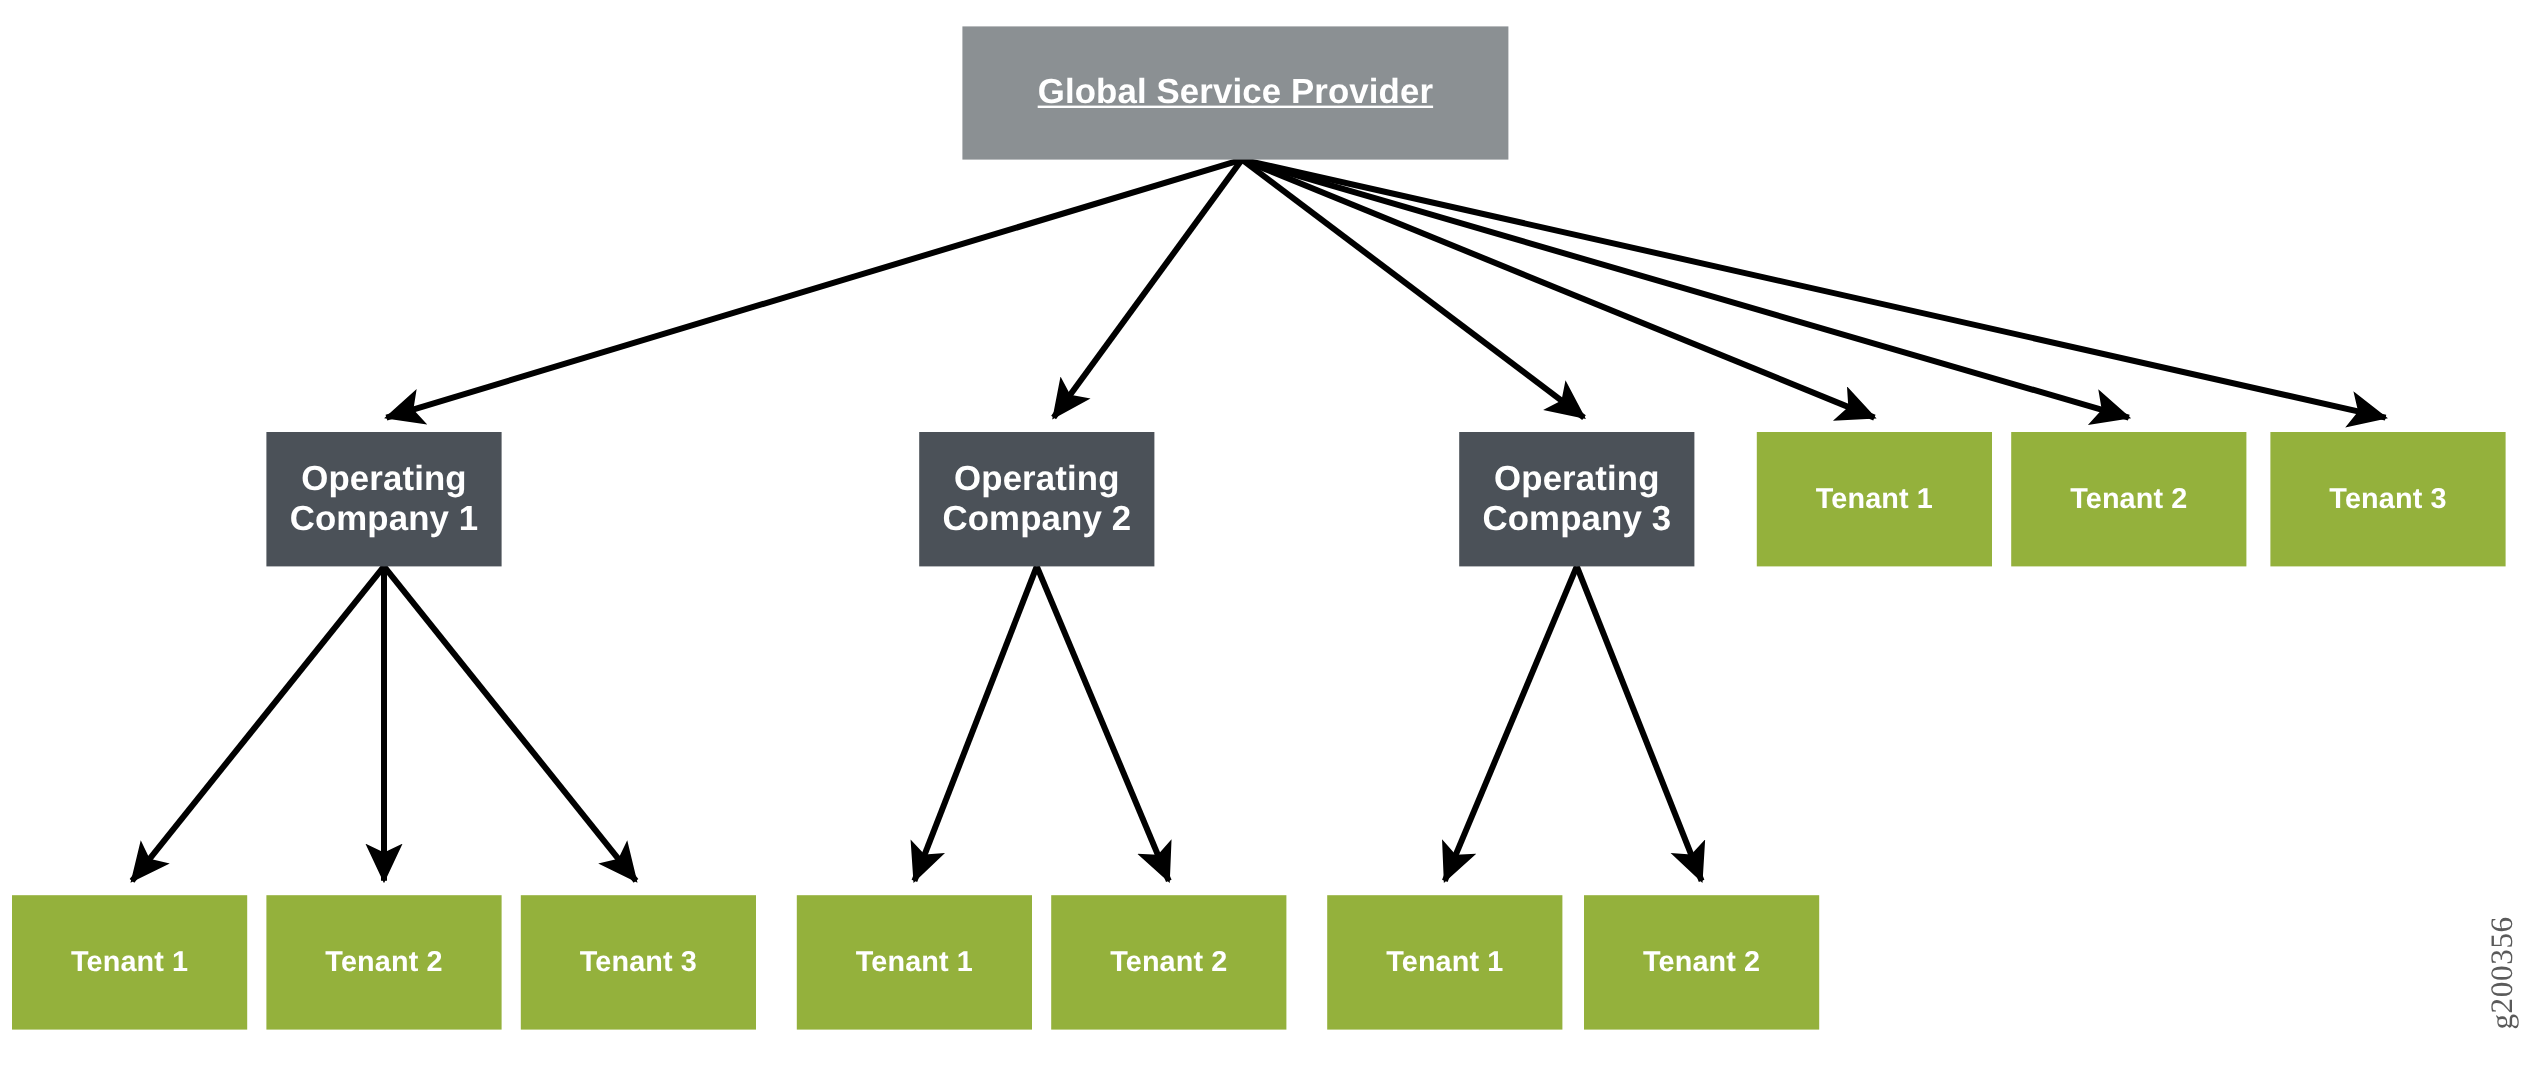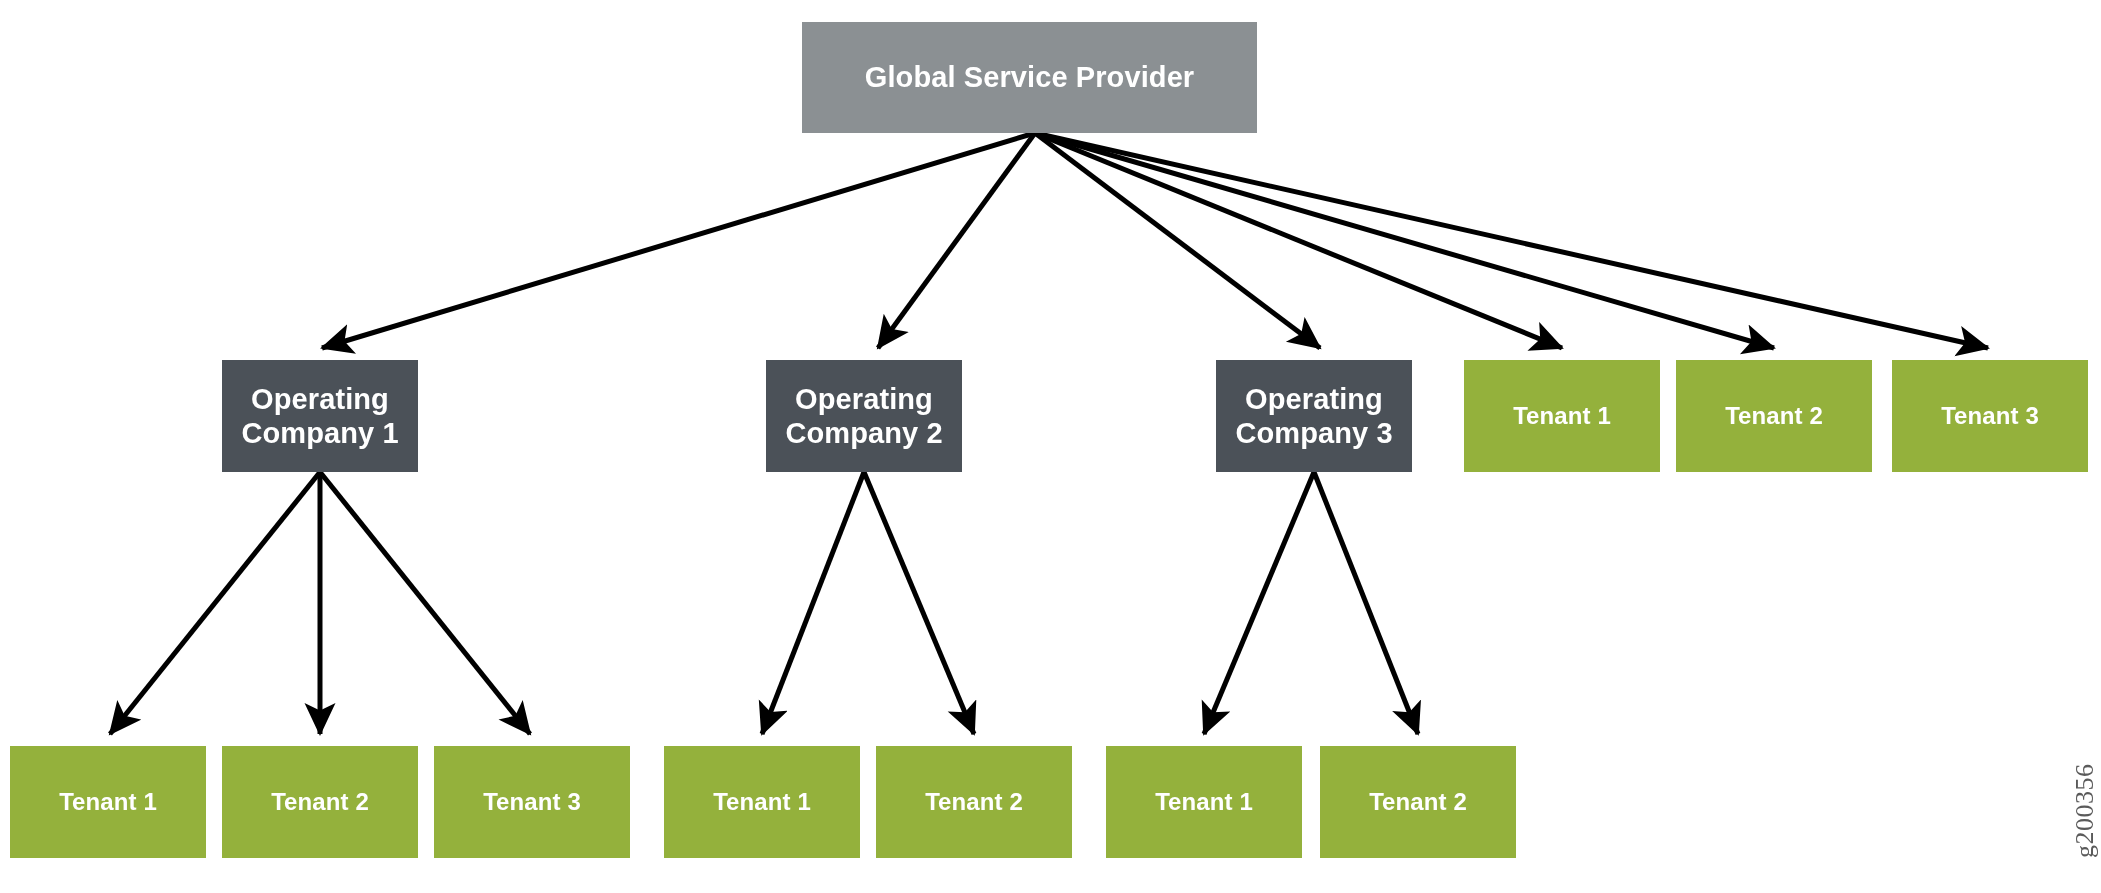--- a/index.html
+++ b/index.html
@@ -34,20 +34,21 @@
     color: #ffffff;
     font-weight: bold;
     line-height: 1.18;
     box-sizing: border-box;
     padding: 2px 6px;
     white-space: pre-line;
   }
   .node.gsp {
     font-size: 29px;
     letter-spacing: 0.1px;
+    text-decoration: underline;
   }
   .node.opco {
     font-size: 29px;
     letter-spacing: 0.1px;
   }
   .node.tenant {
     font-size: 24px;
     letter-spacing: 0.1px;
   }
   .watermark {

